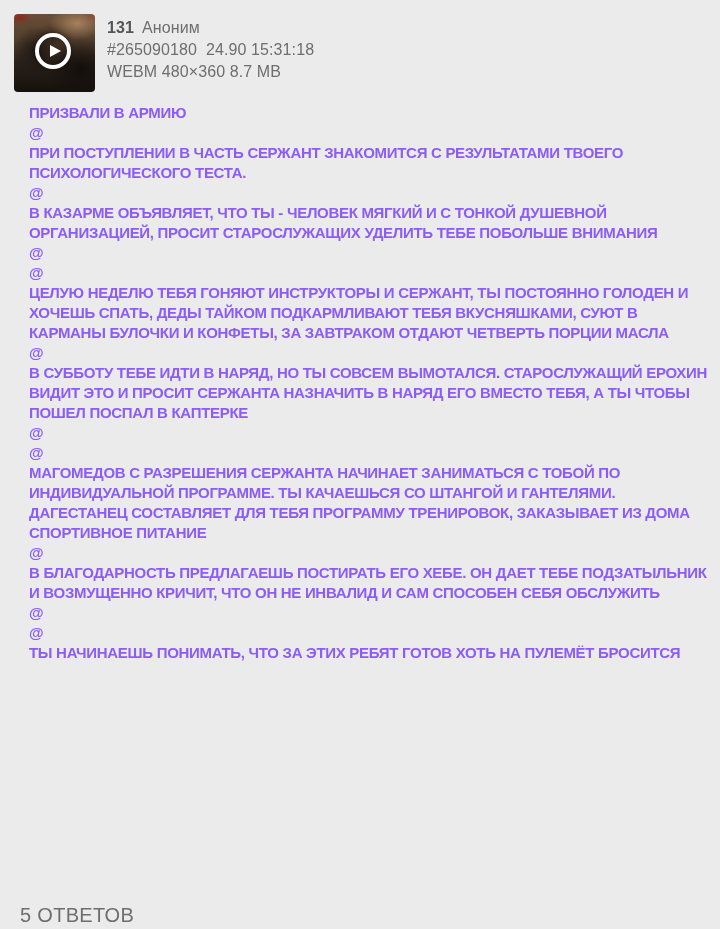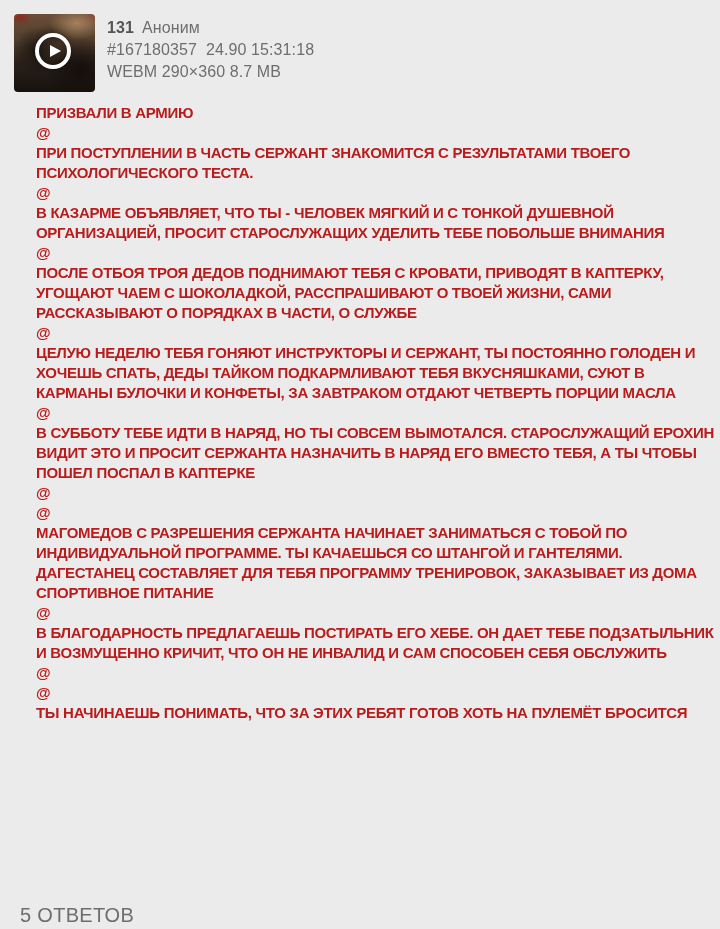--- a/index.html
+++ b/index.html
@@ -76,28 +76,28 @@
     margin-right: 8px;
   }
   .meta .pid {
     margin-right: 9px;
     cursor: pointer;
   }
 
   
   .body-text {
     position: absolute;
-    left: 36px;
+    left: 29px;
     top: 103px;
     width: 682px;
     font-weight: 700;
     font-size: 15px;
     line-height: 20px;
     letter-spacing: -0.3px;
-    color: #b91c1c;
+    color: #8b5cf6;
     text-transform: uppercase;
   }
   .body-text .para,
   .body-text .sep {
     margin: 0;
   }
 
   
   .replies {
     position: absolute;
@@ -119,33 +119,32 @@
     <div class="play-ring">
       <span class="play-tri"></span>
     </div>
   </div>
 
   <div class="meta">
     <div class="meta-line1">
       <span class="num">131</span><span class="author">Аноним</span>
     </div>
     <div class="meta-line2">
-      <span class="pid">#167180357</span><span class="time">24.90 15:31:18</span>
+      <span class="pid">#265090180</span><span class="time">24.90 15:31:18</span>
     </div>
-    <div class="meta-line3">WEBM 290×360 8.7 MB</div>
+    <div class="meta-line3">WEBM 480×360 8.7 MB</div>
   </div>
 
   <div class="body-text" id="postBody">
       <div class="para">ПРИЗВАЛИ В АРМИЮ</div>
       <div class="sep">@</div>
       <div class="para">ПРИ ПОСТУПЛЕНИИ В ЧАСТЬ СЕРЖАНТ ЗНАКОМИТСЯ С РЕЗУЛЬТАТАМИ ТВОЕГО ПСИХОЛОГИЧЕСКОГО ТЕСТА.</div>
       <div class="sep">@</div>
       <div class="para">В КАЗАРМЕ ОБЪЯВЛЯЕТ, ЧТО ТЫ - ЧЕЛОВЕК МЯГКИЙ И С ТОНКОЙ ДУШЕВНОЙ ОРГАНИЗАЦИЕЙ, ПРОСИТ СТАРОСЛУЖАЩИХ УДЕЛИТЬ ТЕБЕ ПОБОЛЬШЕ ВНИМАНИЯ</div>
       <div class="sep">@</div>
-      <div class="para">ПОСЛЕ ОТБОЯ ТРОЯ ДЕДОВ ПОДНИМАЮТ ТЕБЯ С КРОВАТИ, ПРИВОДЯТ В КАПТЕРКУ, УГОЩАЮТ ЧАЕМ С ШОКОЛАДКОЙ, РАССПРАШИВАЮТ О ТВОЕЙ ЖИЗНИ, САМИ РАССКАЗЫВАЮТ О ПОРЯДКАХ В ЧАСТИ, О СЛУЖБЕ</div>
       <div class="sep">@</div>
       <div class="para">ЦЕЛУЮ НЕДЕЛЮ ТЕБЯ ГОНЯЮТ ИНСТРУКТОРЫ И СЕРЖАНТ, ТЫ ПОСТОЯННО ГОЛОДЕН И ХОЧЕШЬ СПАТЬ, ДЕДЫ ТАЙКОМ ПОДКАРМЛИВАЮТ ТЕБЯ ВКУСНЯШКАМИ, СУЮТ В КАРМАНЫ БУЛОЧКИ И КОНФЕТЫ, ЗА ЗАВТРАКОМ ОТДАЮТ ЧЕТВЕРТЬ ПОРЦИИ МАСЛА</div>
       <div class="sep">@</div>
       <div class="para">В СУББОТУ ТЕБЕ ИДТИ В НАРЯД, НО ТЫ СОВСЕМ ВЫМОТАЛСЯ. СТАРОСЛУЖАЩИЙ ЕРОХИН ВИДИТ ЭТО И ПРОСИТ СЕРЖАНТА НАЗНАЧИТЬ В НАРЯД ЕГО ВМЕСТО ТЕБЯ, А ТЫ ЧТОБЫ ПОШЕЛ ПОСПАЛ В КАПТЕРКЕ</div>
       <div class="sep">@</div>
       <div class="sep">@</div>
       <div class="para">МАГОМЕДОВ С РАЗРЕШЕНИЯ СЕРЖАНТА НАЧИНАЕТ ЗАНИМАТЬСЯ С ТОБОЙ ПО ИНДИВИДУАЛЬНОЙ ПРОГРАММЕ. ТЫ КАЧАЕШЬСЯ СО ШТАНГОЙ И ГАНТЕЛЯМИ. ДАГЕСТАНЕЦ СОСТАВЛЯЕТ ДЛЯ ТЕБЯ ПРОГРАММУ ТРЕНИРОВОК, ЗАКАЗЫВАЕТ ИЗ ДОМА СПОРТИВНОЕ ПИТАНИЕ</div>
       <div class="sep">@</div>
       <div class="para">В БЛАГОДАРНОСТЬ ПРЕДЛАГАЕШЬ ПОСТИРАТЬ ЕГО ХЕБЕ. ОН ДАЕТ ТЕБЕ ПОДЗАТЫЛЬНИК И ВОЗМУЩЕННО КРИЧИТ, ЧТО ОН НЕ ИНВАЛИД И САМ СПОСОБЕН СЕБЯ ОБСЛУЖИТЬ</div>
       <div class="sep">@</div>

